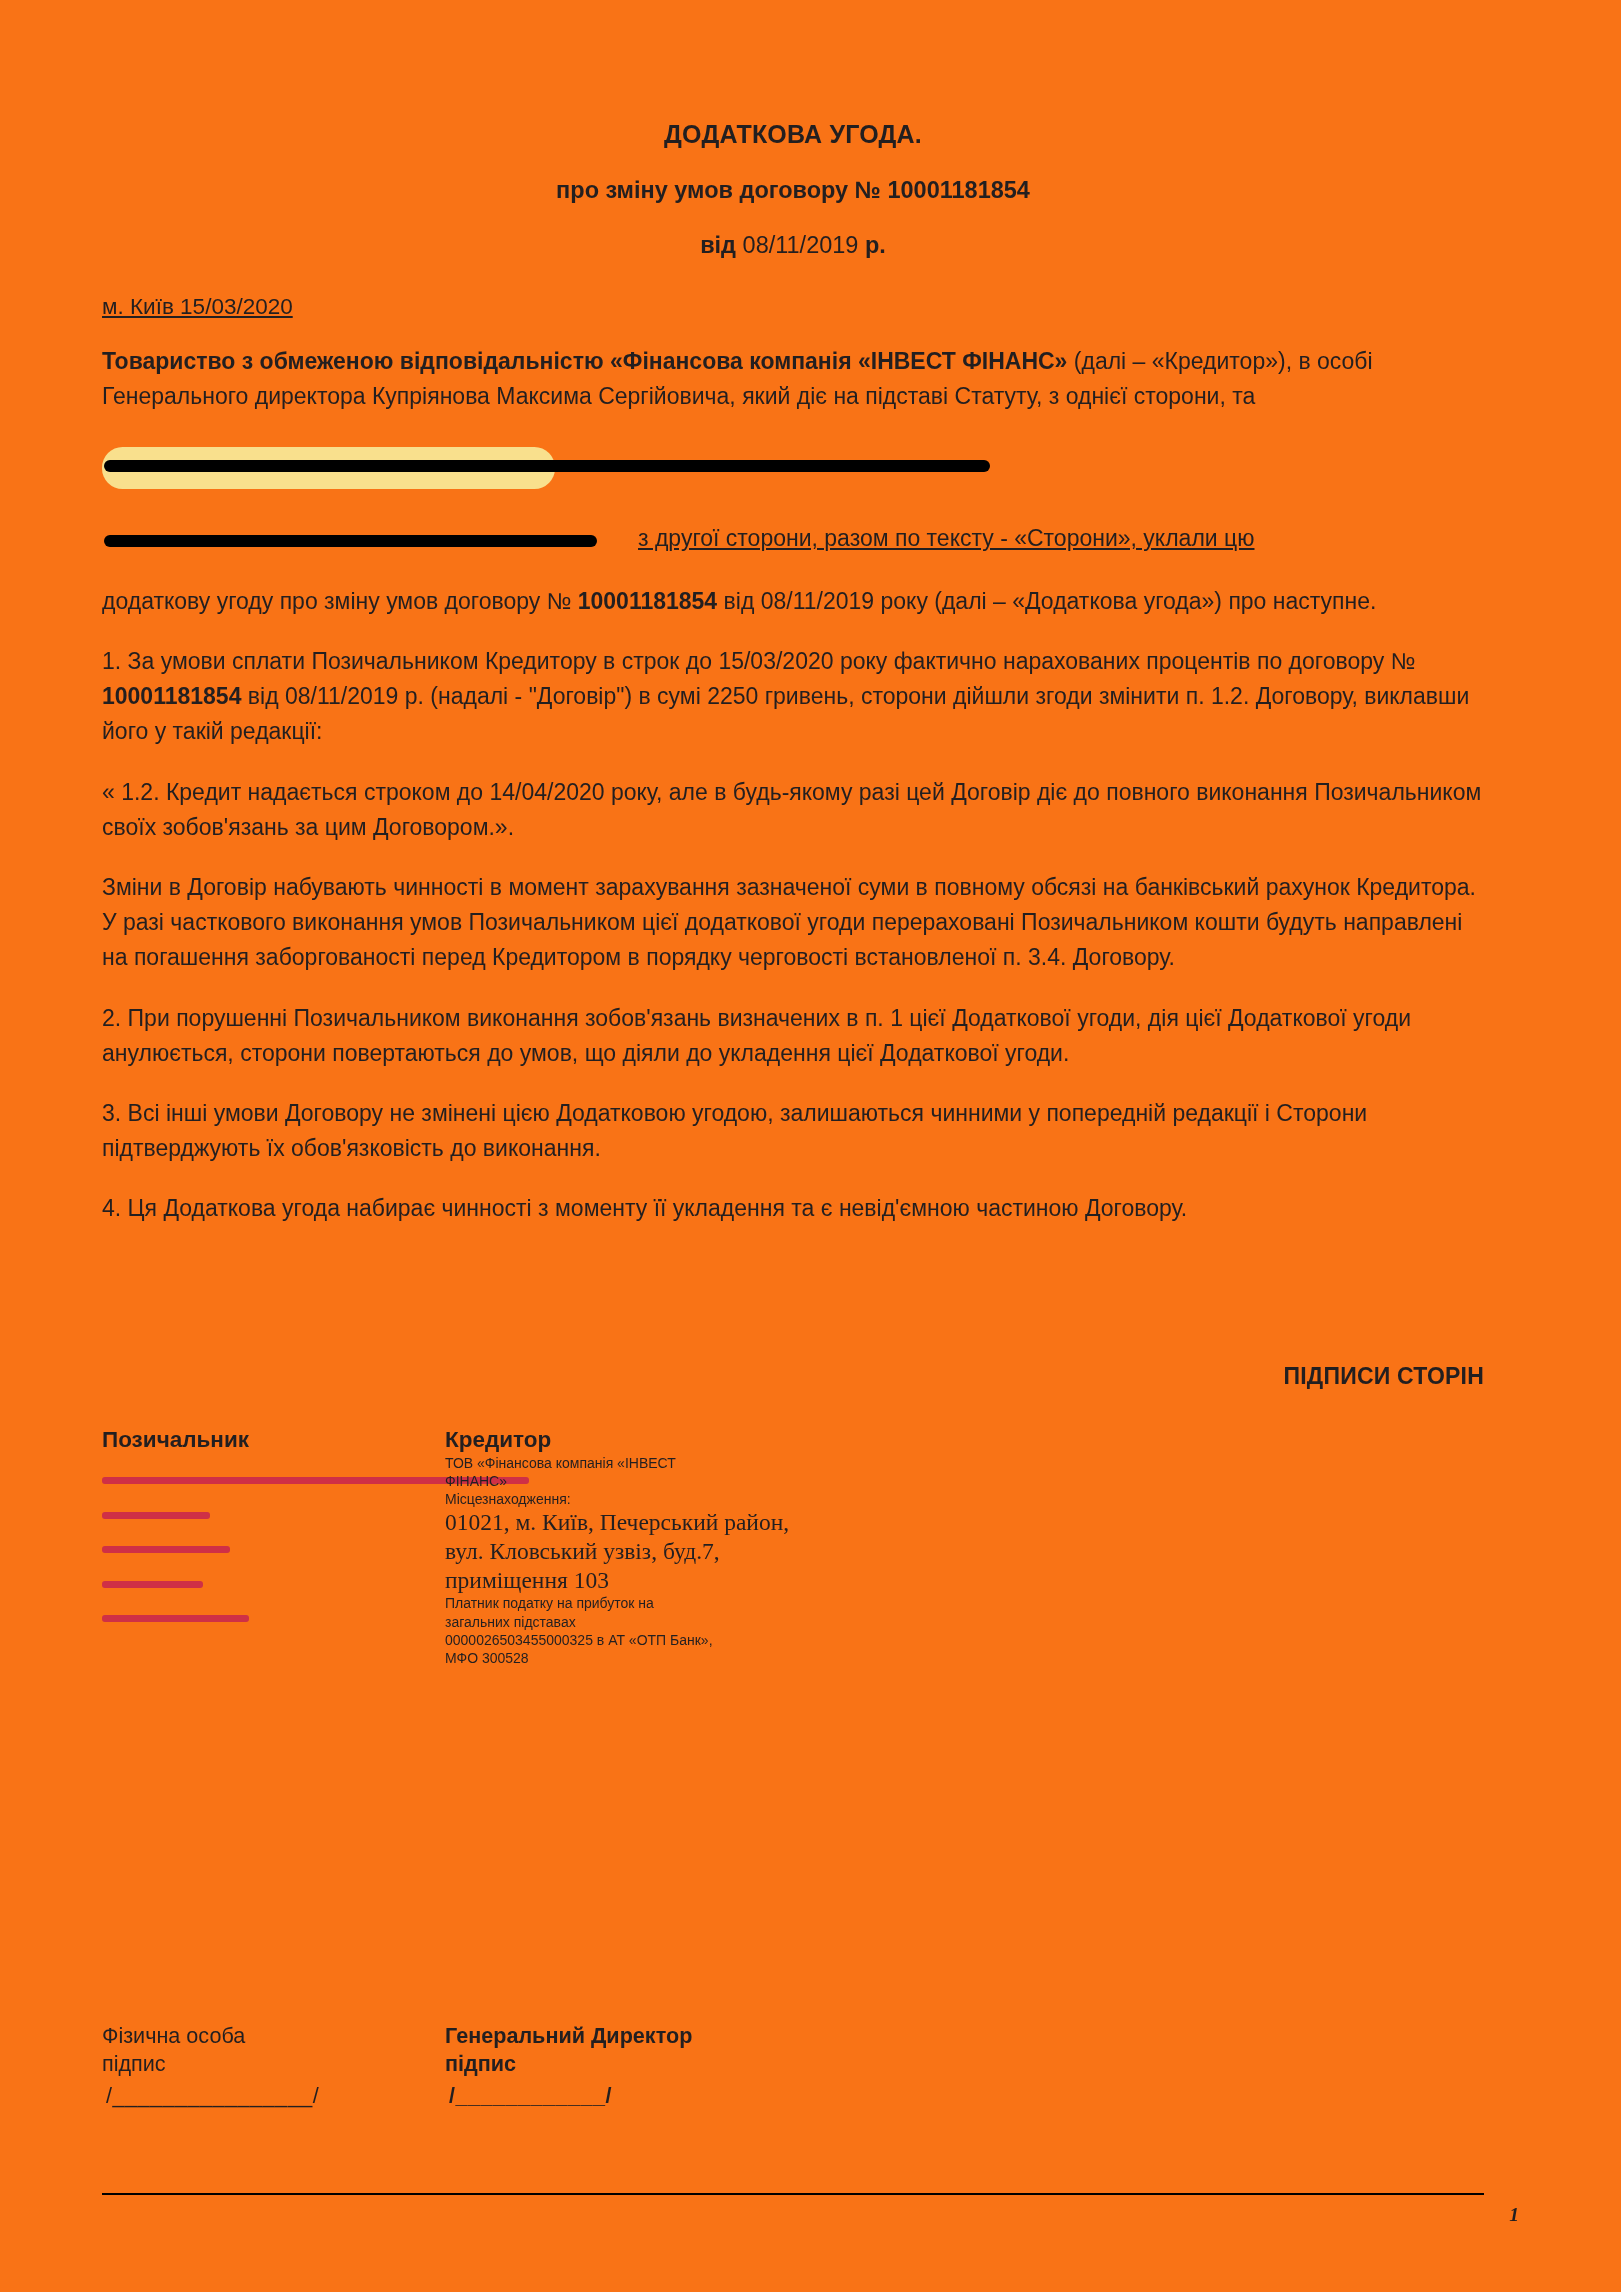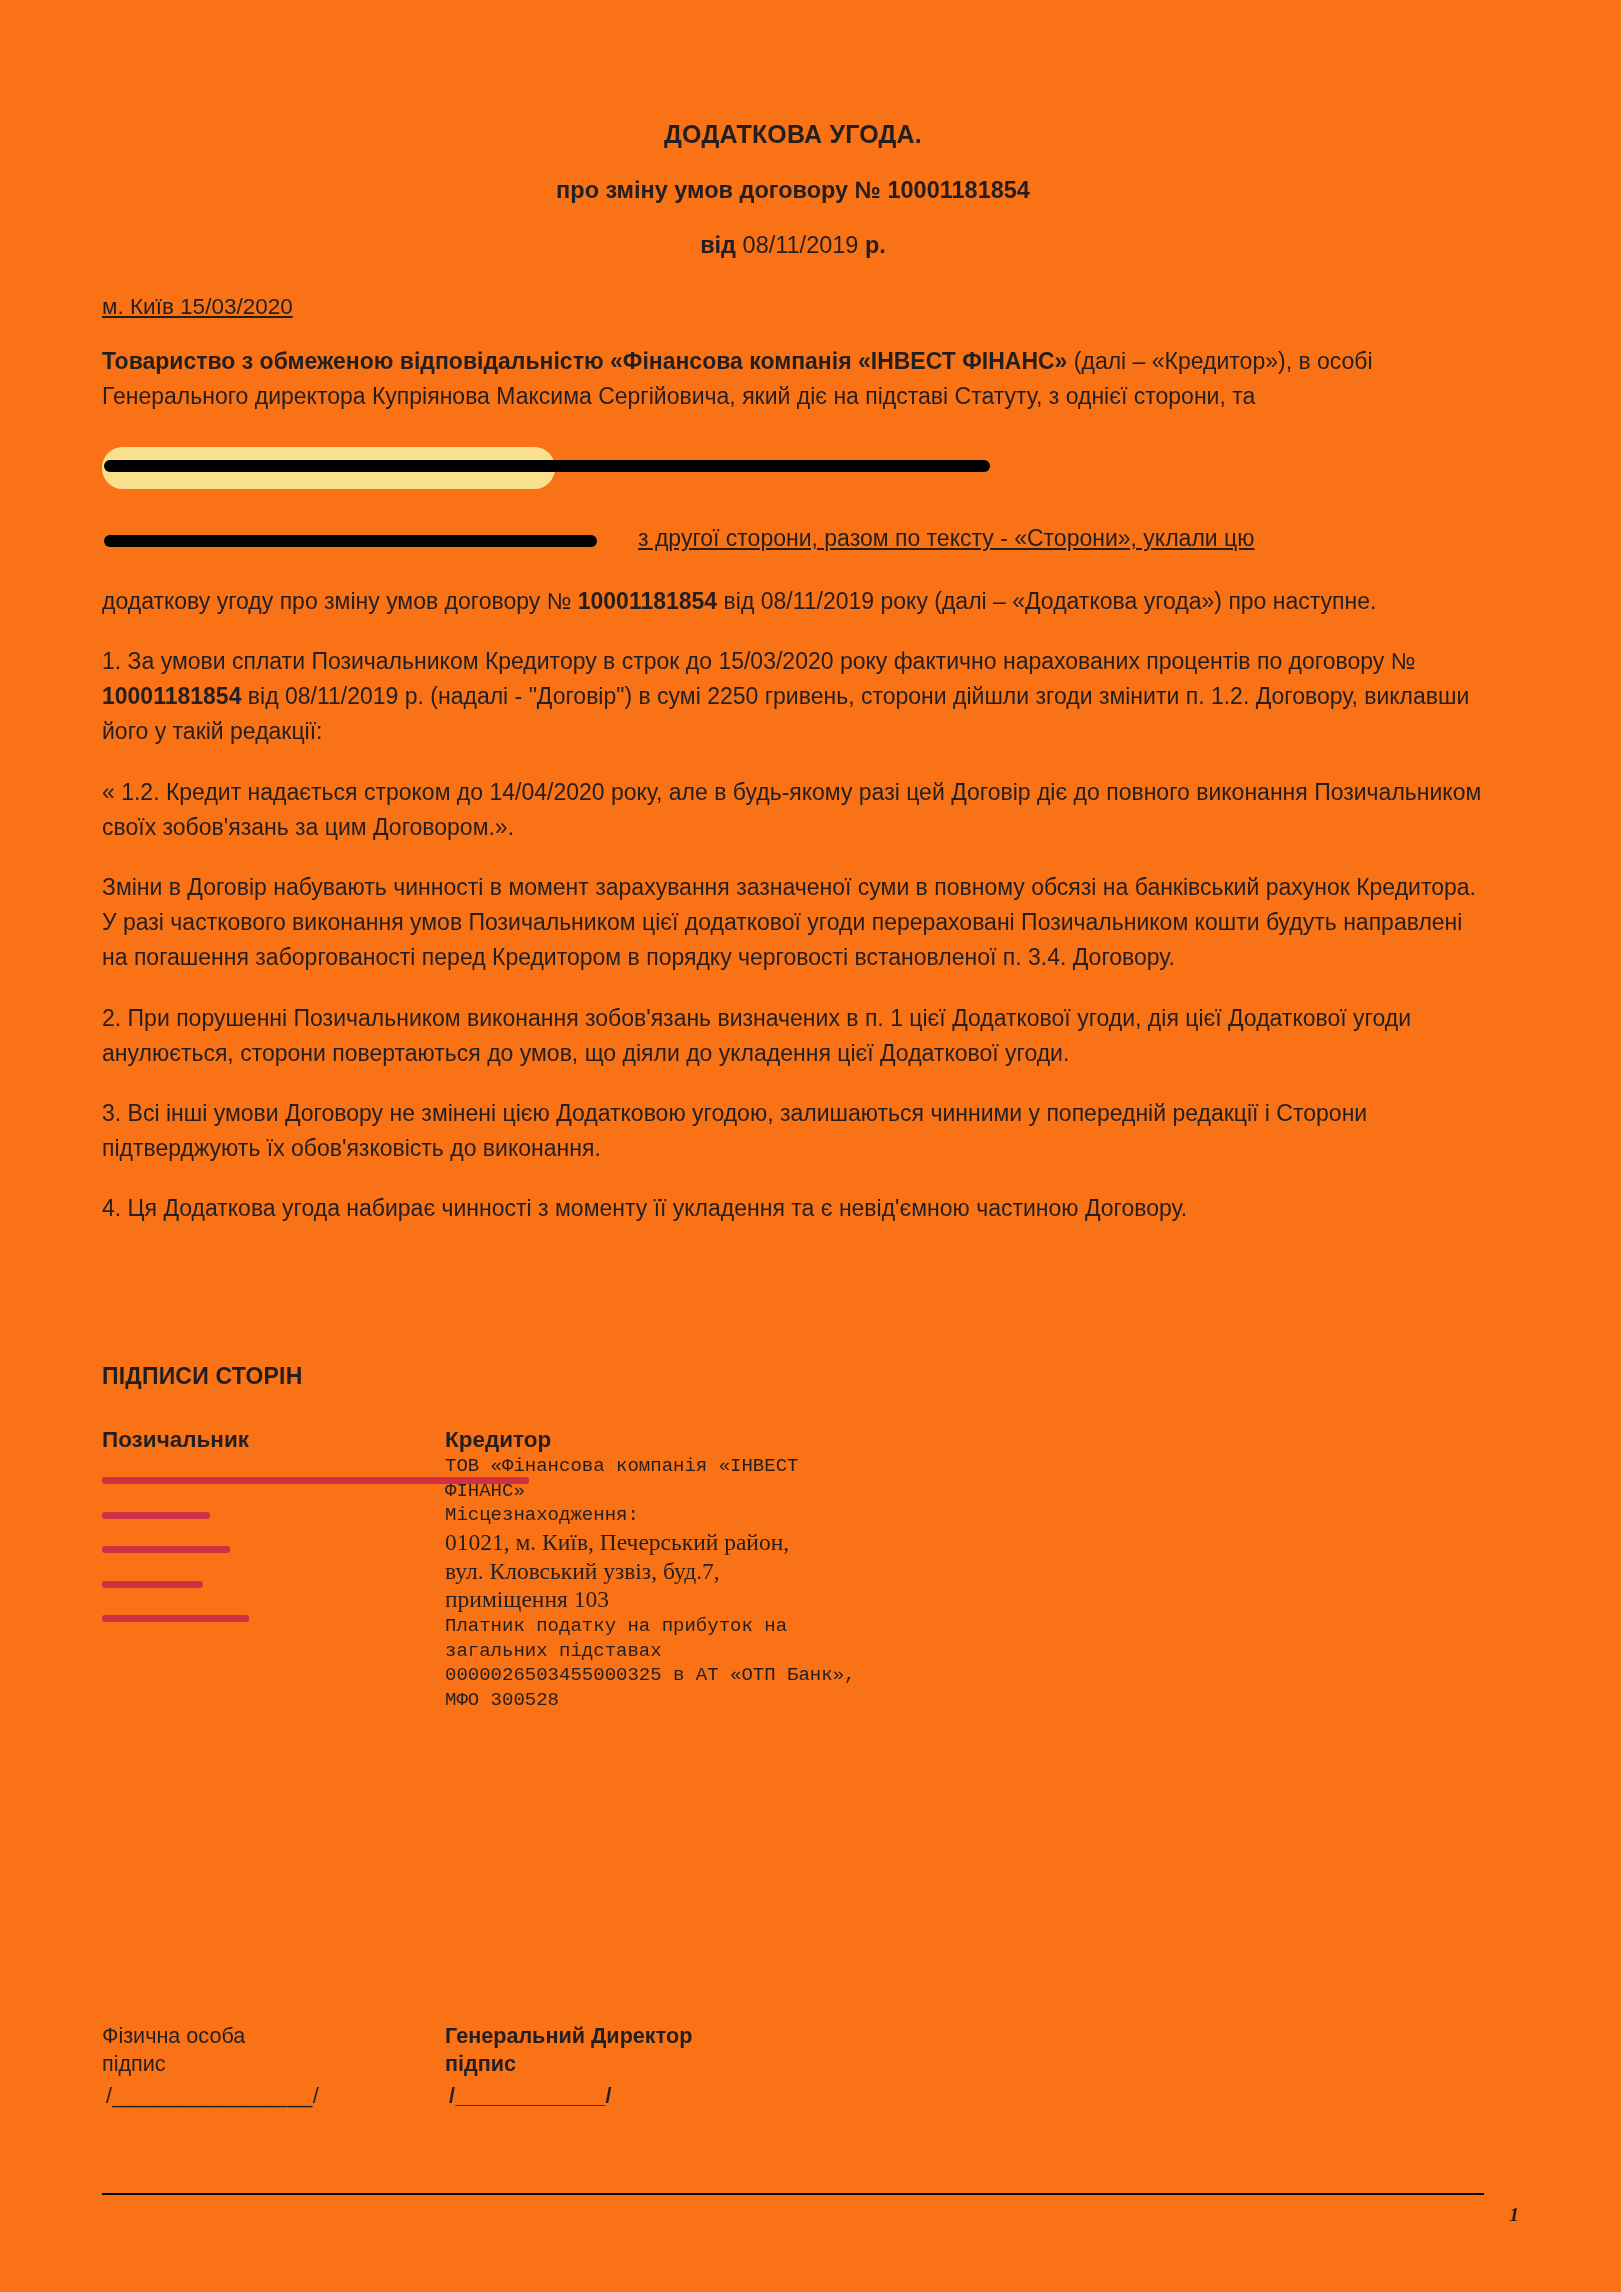--- a/index.html
+++ b/index.html
@@ -113,21 +113,21 @@
   .redact-line2 .tail {
     position: absolute;
     left: 536px;
     top: -2px;
     white-space: nowrap;
     text-decoration: underline;
   }
 
   
   .sig-title {
-    text-align: left;
+    text-align: right;
     font-weight: bold;
     font-size: 23px;
     margin: 0;
     padding-top: 137px;
     letter-spacing: 0.2px;
   }
   .sig-cols {
     position: relative;
     margin-top: 39px;
     height: 412px;
@@ -156,25 +156,24 @@
     height: 147px;
   }
   .red-bar {
     position: absolute;
     left: 0;
     height: 6.9px;
     background: #cf3046;
     border-radius: 2.9px;
   }
   .cred-line {
-    font-size: 19px;
+    font-size: 14px;
     line-height: 1.30;
     margin: 0;
     white-space: nowrap;
-    font-family: Liberation Mono, monospace;
   }
   .cred-line.serif {
     font-family: "Liberation Serif", serif;
     font-size: 23.5px;
     line-height: 1.22;
   }
   .cred-line.first { margin-top: 2px; }
 
   
   .foot-sign {

